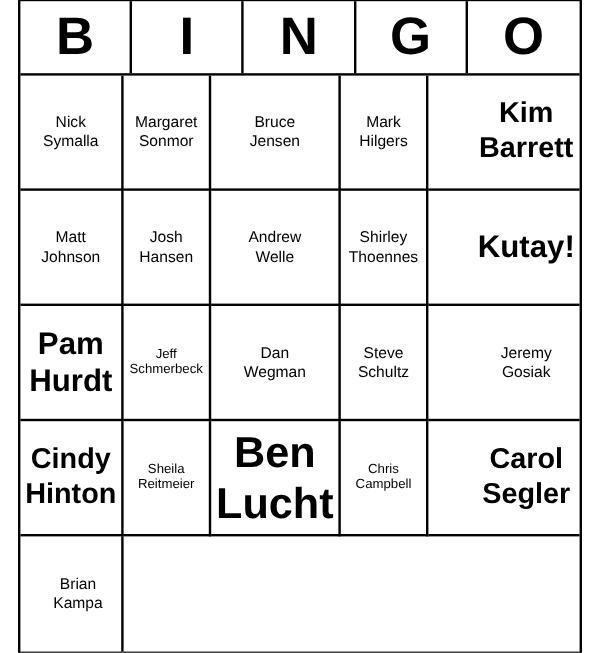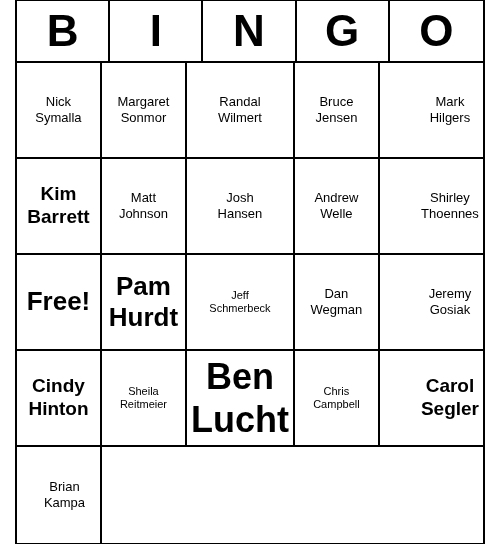--- a/index.html
+++ b/index.html
@@ -80,21 +80,21 @@
       font-size: 26px;
       font-weight: bold;
     }
 
     .cell-text.xlarge {
       font-size: 36px;
       font-weight: bold;
     }
 
     .cell-text.medium {
-      font-size: 19px;
+      font-size: 24px;
       font-weight: bold;
     }
 
     .cell-text.small {
       font-size: 11px;
     }
   </style>
 </head>
 <body>
 
@@ -107,23 +107,20 @@
       <div class="bingo-header-cell">O</div>
     </div>
   <div class="bingo-grid">
   <div class="bingo-cell">
         <span class="cell-text">Nick<br>Symalla</span>
       </div>
       <div class="bingo-cell">
         <span class="cell-text">Margaret<br>Sonmor</span>
       </div>
       <div class="bingo-cell">
-        <span class="cell-text">Randal<br>Wilmert</span>
-      </div>
-      <div class="bingo-cell">
         <span class="cell-text">Bruce<br>Jensen</span>
       </div>
       <div class="bingo-cell">
         <span class="cell-text">Mark<br>Hilgers</span>
       </div>
       <div class="bingo-cell">
         <span class="cell-text medium">Kim<br>Barrett</span>
       </div>
       <div class="bingo-cell">
         <span class="cell-text">Matt<br>Johnson</span>
@@ -131,30 +128,33 @@
       <div class="bingo-cell">
         <span class="cell-text">Josh<br>Hansen</span>
       </div>
       <div class="bingo-cell">
         <span class="cell-text">Andrew<br>Welle</span>
       </div>
       <div class="bingo-cell">
         <span class="cell-text">Shirley<br>Thoennes</span>
       </div>
       <div class="bingo-cell">
-        <span class="cell-text large">Free!</span>
+        <span class="cell-text large">Kutay!</span>
       </div>
       <div class="bingo-cell">
         <span class="cell-text large">Pam<br>Hurdt</span>
       </div>
       <div class="bingo-cell">
         <span class="cell-text small">Jeff<br>Schmerbeck</span>
       </div>
       <div class="bingo-cell">
         <span class="cell-text">Dan<br>Wegman</span>
+      </div>
+      <div class="bingo-cell">
+        <span class="cell-text">Steve<br>Schultz</span>
       </div>
       <div class="bingo-cell">
         <span class="cell-text">Jeremy<br>Gosiak</span>
       </div>
       <div class="bingo-cell">
         <span class="cell-text medium">Cindy<br>Hinton</span>
       </div>
       <div class="bingo-cell">
         <span class="cell-text small">Sheila<br>Reitmeier</span>
       </div>

